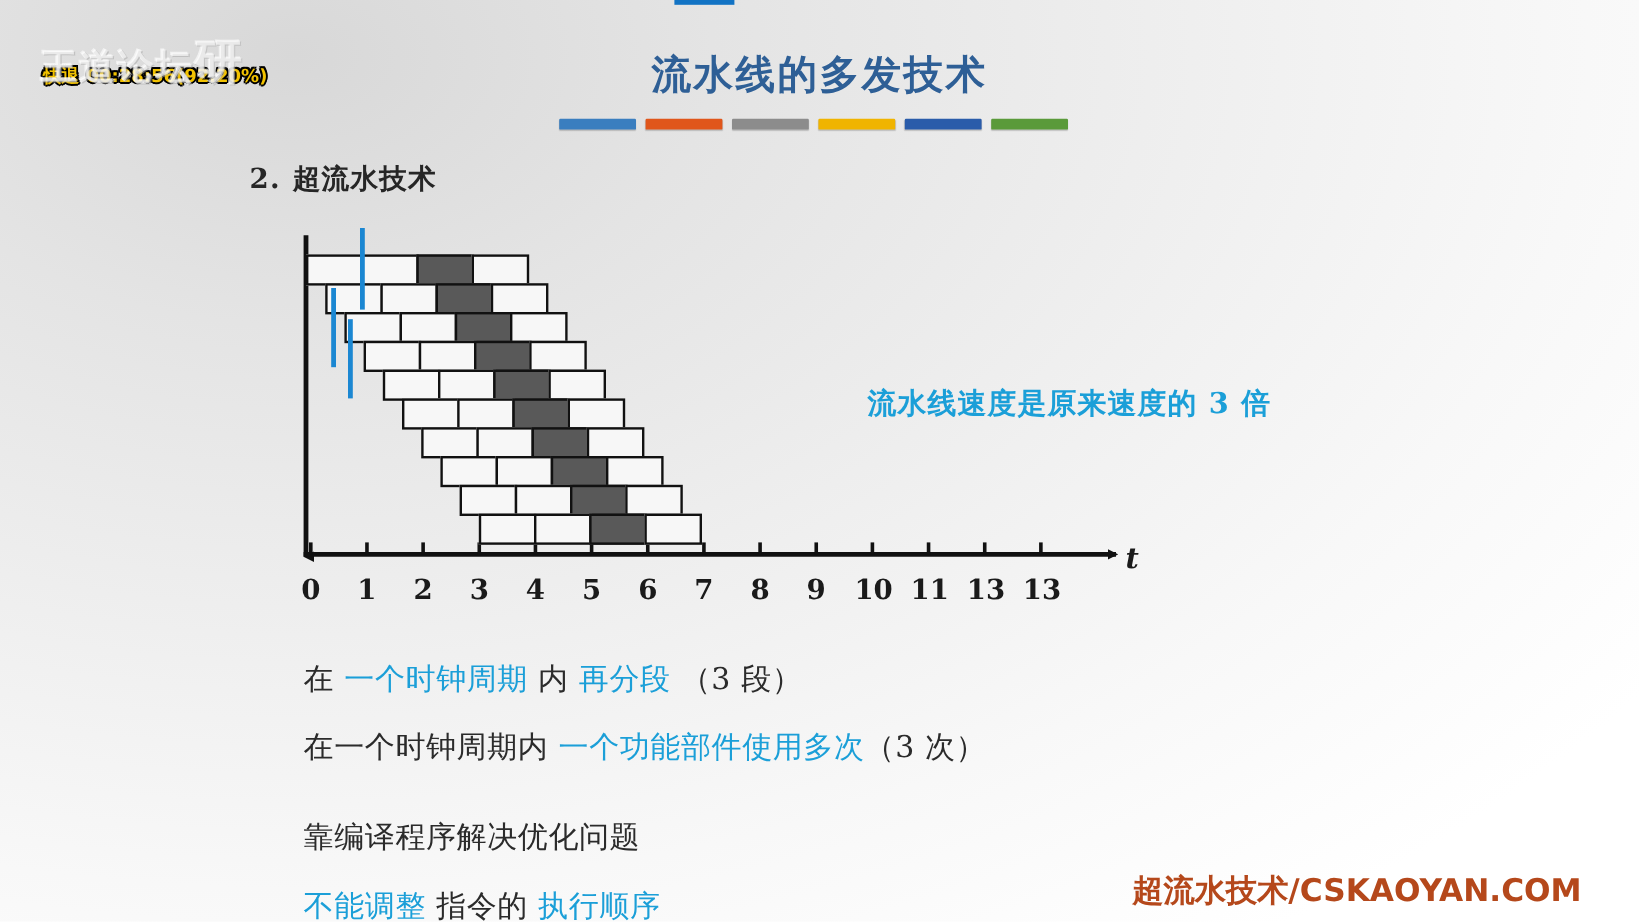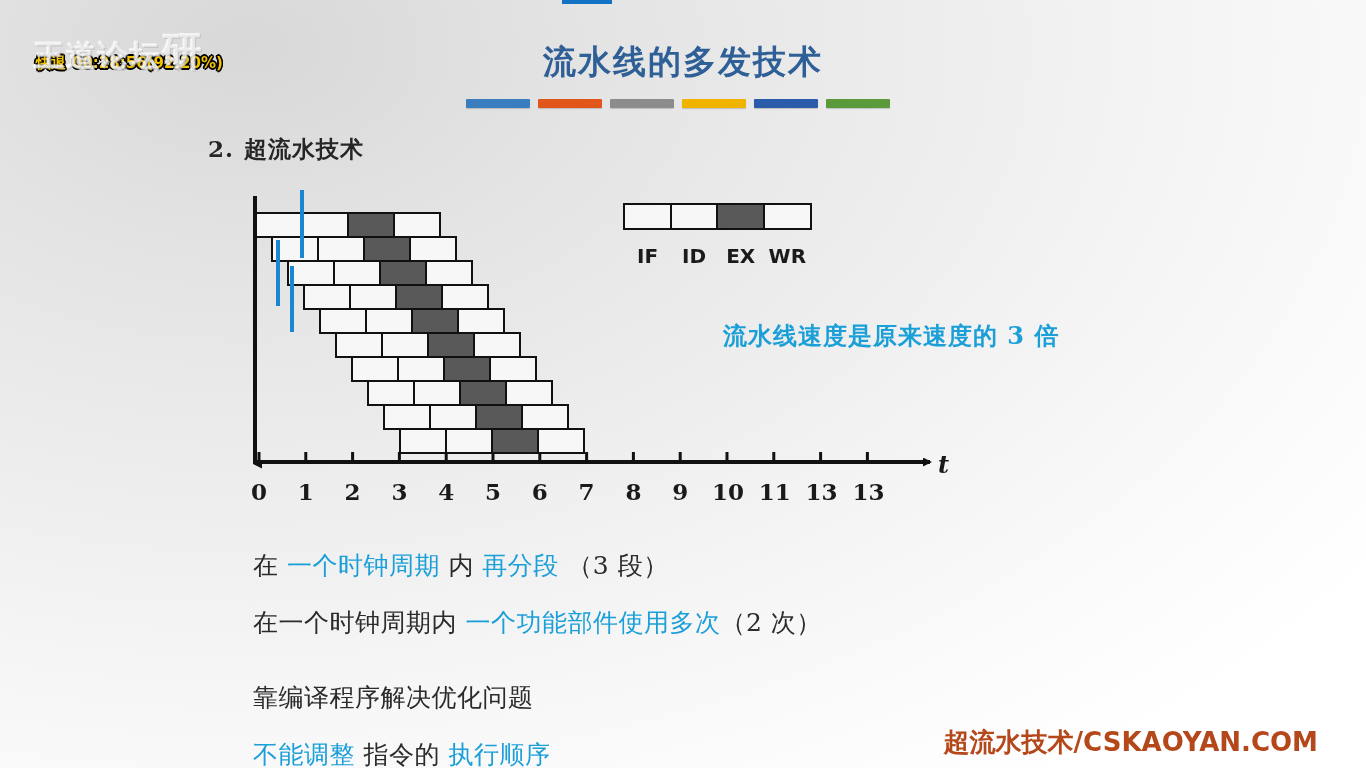--- a/index.html
+++ b/index.html
@@ -284,40 +284,26 @@
       <span style="left: 571.6px;">7</span>
       <span style="left: 618.4px;">8</span>
       <span style="left: 665.2px;">9</span>
       <span style="left: 712px; text-align: center;">10</span>
       <span style="left: 758.8px;">11</span>
       <span style="left: 805.6px;">13</span>
       <span style="left: 852.4px;">13</span>
     </div>
   <div id="t-label">t</div>
 
-  <div id="legend">
-    <div id="legend-cells">
-        <div class="lcell"></div>
-        <div class="lcell"></div>
-        <div class="lcell ex"></div>
-        <div class="lcell"></div>
-      </div>
-    <div id="legend-labels">
-        <span>IF</span>
-        <span>ID</span>
-        <span>EX</span>
-        <span>WR</span>
-      </div>
-  </div>
 
   <div id="speed-note" style="color: rgb(27, 159, 216);">流水线速度是原来速度的 3 倍</div>
 
   <div id="body-text">
       <div class="tline"><span>在 </span><span class="hl">一个时钟周期</span><span> 内 </span><span class="hl">再分段</span><span> （3 段）</span></div>
-      <div class="tline"><span>在一个时钟周期内 </span><span class="hl">一个功能部件使用多次</span><span>（2 次）</span></div>
+      <div class="tline"><span>在一个时钟周期内 </span><span class="hl">一个功能部件使用多次</span><span>（3 次）</span></div>
       <div class="gap"></div>
       <div class="tline"><span>靠编译程序解决优化问题</span></div>
       <div class="tline"><span class="hl">不能调整</span><span> 指令的 </span><span class="hl">执行顺序</span></div>
     </div>
 
   <div id="footer" style="color: rgb(181, 72, 27);">超流水技术/CSKAOYAN.COM</div>
 
 </div>
 
 </body></html>

